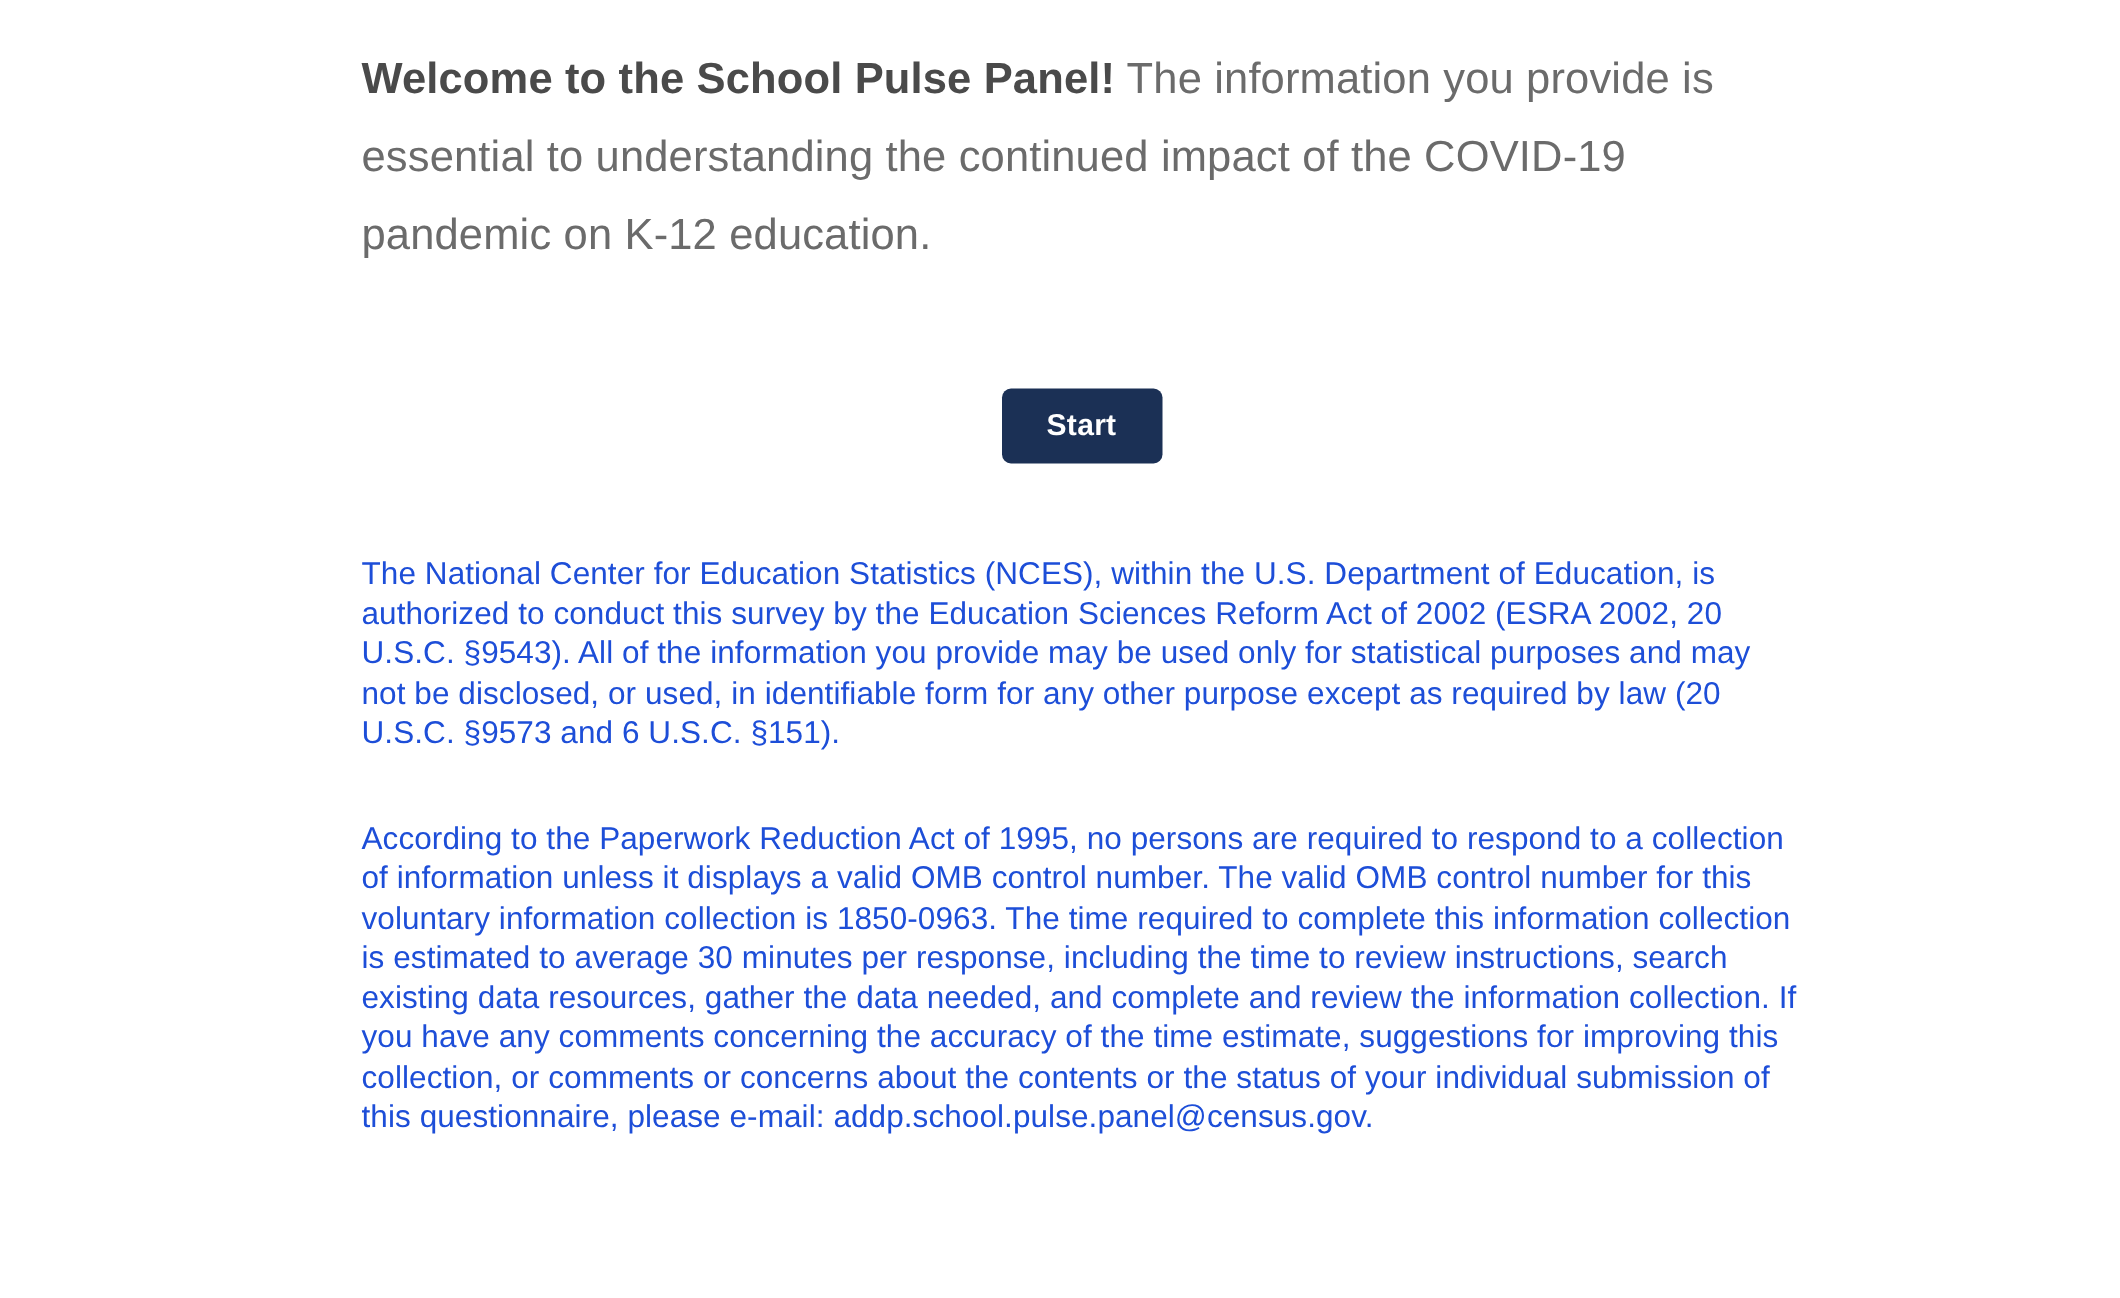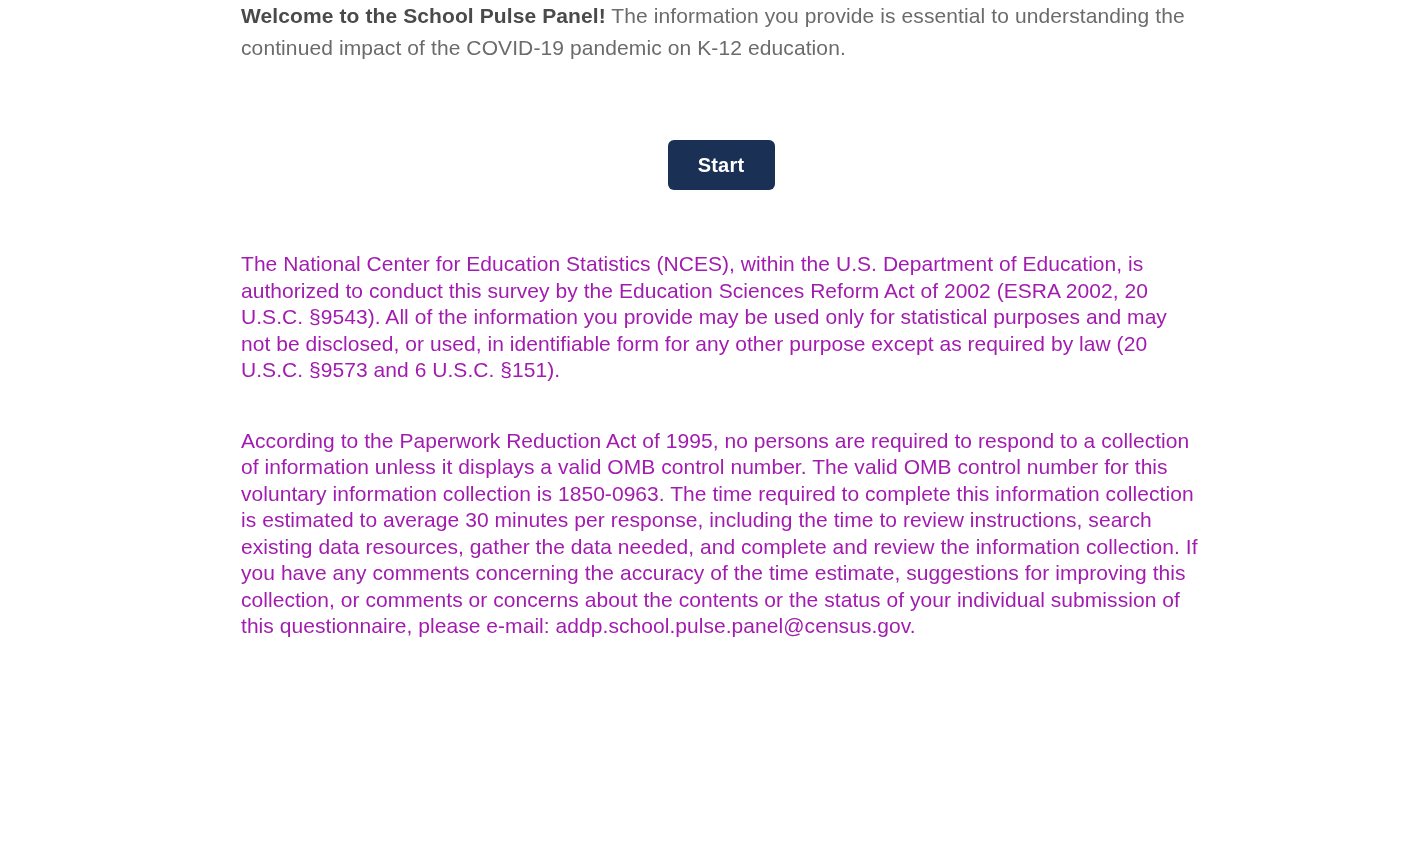--- a/index.html
+++ b/index.html
@@ -20,22 +20,23 @@
     background: #ffffff;
   }
   .content {
     position: absolute;
     left: 241px;
     top: 0;
     width: 960px;
   }
   .intro {
     margin: 0;
-    font-size: 21px;
-    line-height: 32px;
+    padding-top: 27px;
+    font-size: 29px;
+    line-height: 52px;
     color: #6b6b6b;
     font-weight: 400;
     letter-spacing: 0.1px;
   }
   .intro .lead {
     font-weight: 700;
     color: #4a4a4a;
   }
   .button-row {
     width: 960px;
@@ -58,21 +59,21 @@
     letter-spacing: 0.2px;
     border: none;
     border-radius: 6px;
     cursor: pointer;
     font-family: "Liberation Sans", sans-serif;
   }
   .legal {
     margin: 0;
     font-size: 21px;
     line-height: 26.5px;
-    color: #a21caf;
+    color: #1d4ed8;
     font-weight: 400;
     letter-spacing: 0.05px;
     width: 958px;
   }
   .legal.first {
     margin-top: 61px;
   }
   .legal.second {
     margin-top: 44px;
   }

